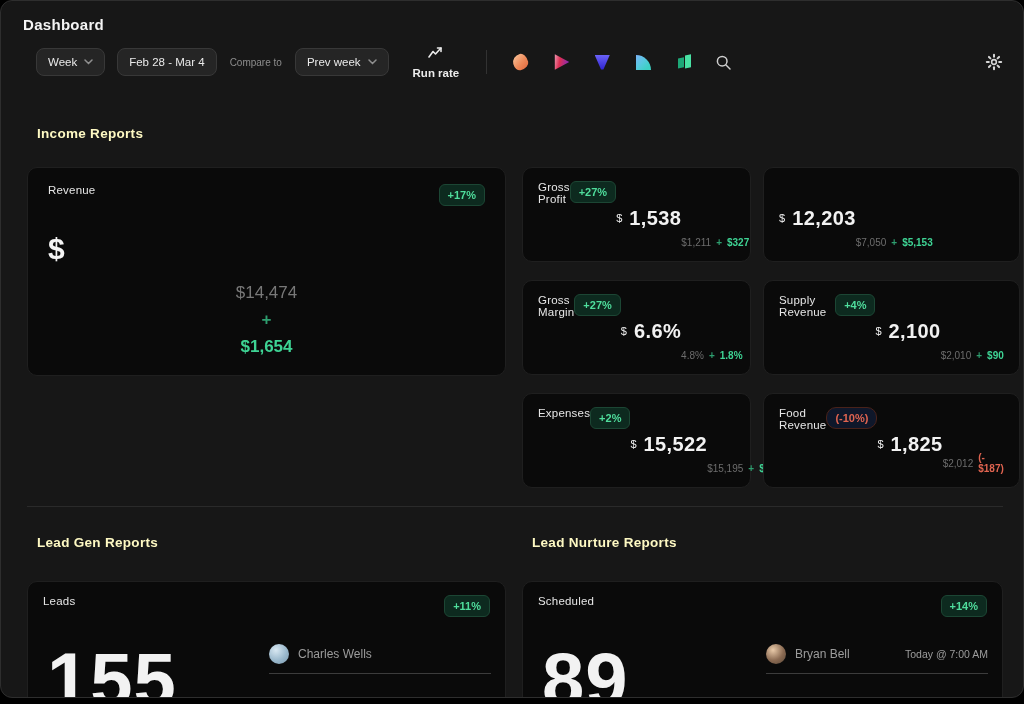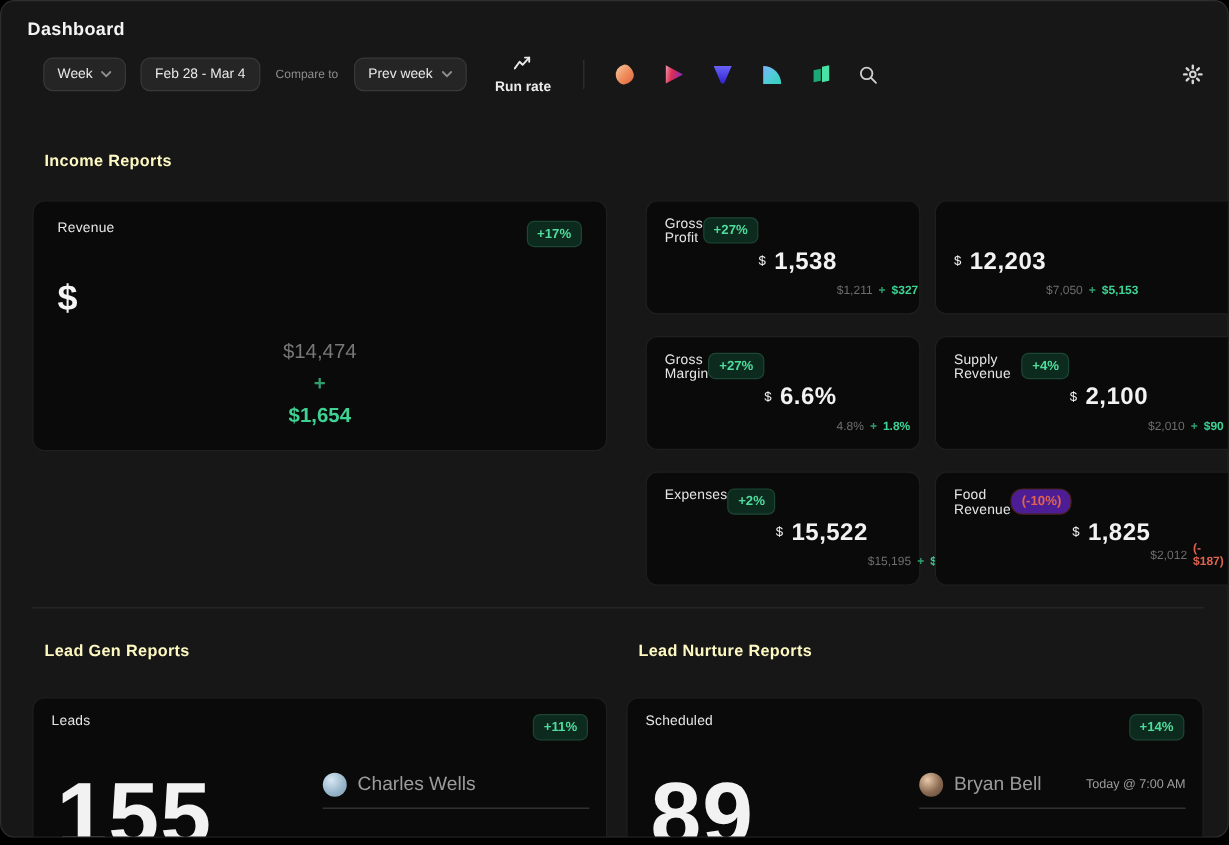--- a/index.html
+++ b/index.html
@@ -28,30 +28,30 @@
   
   .logo-blob { width:15px; height:16px; background:linear-gradient(145deg,#f9c9a0,#ee8a5a 55%,#e0663c); border-radius:58% 42% 62% 38% / 52% 60% 40% 48%; transform:rotate(-14deg); }
   .logo-play { width:16px; height:16px; background:linear-gradient(100deg,#f0b4cc,#dd2e52 42%,#8c2bb0 88%); clip-path:polygon(10% 2%, 100% 50%, 10% 98%); }
   .logo-funnel { width:15px; height:15px; background:linear-gradient(180deg,#6a62f8,#2d22cf); clip-path:polygon(0 4%, 100% 4%, 58% 100%, 42% 100%); }
   .logo-sail { width:15px; height:15px; background:linear-gradient(135deg,#7bb2f7 0%,#57c9e0 45%,#3dd0c4 80%); border-radius:0 100% 0 0; }
   .logo-bars { width:16px; height:16px; position:relative; }
   .logo-bars .b1 { position:absolute; left:2px; bottom:2px; width:5.5px; height:10px; background:#1da877; transform:skewY(-12deg); }
   .logo-bars .b2 { position:absolute; left:8.5px; bottom:2px; width:5.5px; height:13px; background:#49e2a4; transform:skewY(-12deg); }
   
   .section-title { margin:50px 0 0 36px; font-size:13.5px; font-weight:700; color:#fef9c3; letter-spacing:.3px; }
-  .income-grid { margin:26px 20px 0 26px; display:flex; gap:32px; align-items:flex-start; }
+  .income-grid { margin:26px 20px 0 26px; display:flex; gap:16px; align-items:flex-start; }
   .card { background:#0a0a0a; border:1px solid #1f1f1f; border-radius:10px; cursor:pointer; }
   .revenue-card { width:479px; height:209px; padding:16px 20px 18px 20px; display:flex; flex-direction:column; flex:none; }
   .card-top { display:flex; align-items:flex-start; justify-content:space-between; }
   .card-label { font-size:11.5px; color:#e6e6e6; letter-spacing:.2px; }
   .badge {
     display:flex; align-items:center; gap:5px; padding:4px 8px; border-radius:6px;
     font-size:11px; font-weight:600; color:#4fdd9c; background:#0d2a1f; border:1px solid #1c4634;
   }
-  .badge.down { color:#e06450; background:#4c1d95; border-color:#49221a;border-radius:10px; }
+  .badge.down { color:#e06450; background:#0f172a; border-color:#49221a;border-radius:10px; }
   .rev-value { margin-top:26px; display:flex; align-items:center; gap:15px; color:#f4f4f4; }
   .rev-value .cur { font-size:30px; font-weight:600; }
   .rev-value .num { font-size:66px; font-weight:500; letter-spacing:1px; }
   .rev-prev { margin-top:auto; font-size:17px; color:#787878; display:flex; align-items:center; gap:7px;flex-direction:column; }
   .sign { color:#2e9e6f; font-weight:600; }
   .delta { color:#3ed394; font-weight:700; }
   .delta.down, .sign.down { color:#e06450; }
   .kpi-grid { flex:1; display:grid; grid-template-columns:229px 1fr; gap:18px 12px; }
   .kpi-card { height:95px; padding:13px 15px; display:flex; flex-direction:row; }
   .kpi-value { margin-top:7px; display:flex; align-items:center; gap:7px; color:#f2f2f2; }
@@ -65,21 +65,21 @@
   .bottom-col-left { width:479px; flex:none; }
   .bottom-col-right { flex:1; }
   .bottom .section-title { margin:28px 0 0 10px; }
   .lead-card { margin-top:31px; height:170px; position:relative; padding:13px 15px; }
   .big-num { position:absolute; left:19px; top:60px; font-size:76px; font-weight:600; color:#f2f2f2; line-height:1; letter-spacing:1px; }
   .person-block { position:absolute; right:14px; top:62px; width:222px; }
   .person-row { display:flex; align-items:center; gap:9px; cursor:pointer; }
   .avatar { width:20px; height:20px; border-radius:50%; flex:none; }
   .avatar.charles { background:radial-gradient(circle at 35% 30%, #d8e8f2, #9ab8cc 55%, #7b99ad); }
   .avatar.bryan { background:radial-gradient(circle at 35% 30%, #e8c9a8, #8a6a52 55%, #584738); }
-  .person-name { font-size:16px; color:#9c9c9c;text-align:right; }
+  .person-name { font-size:12px; color:#9c9c9c;text-align:right; }
   .person-time { margin-left:auto; font-size:10.5px; color:#9c9c9c; }
   .person-divider { margin-top:9px; height:1px; background:#3c3c3c; }
   svg { display:block; }
 </style>
 </head>
 <body>
 
 <div class="window">
 
   <div class="page-title">Dashboard</div>

